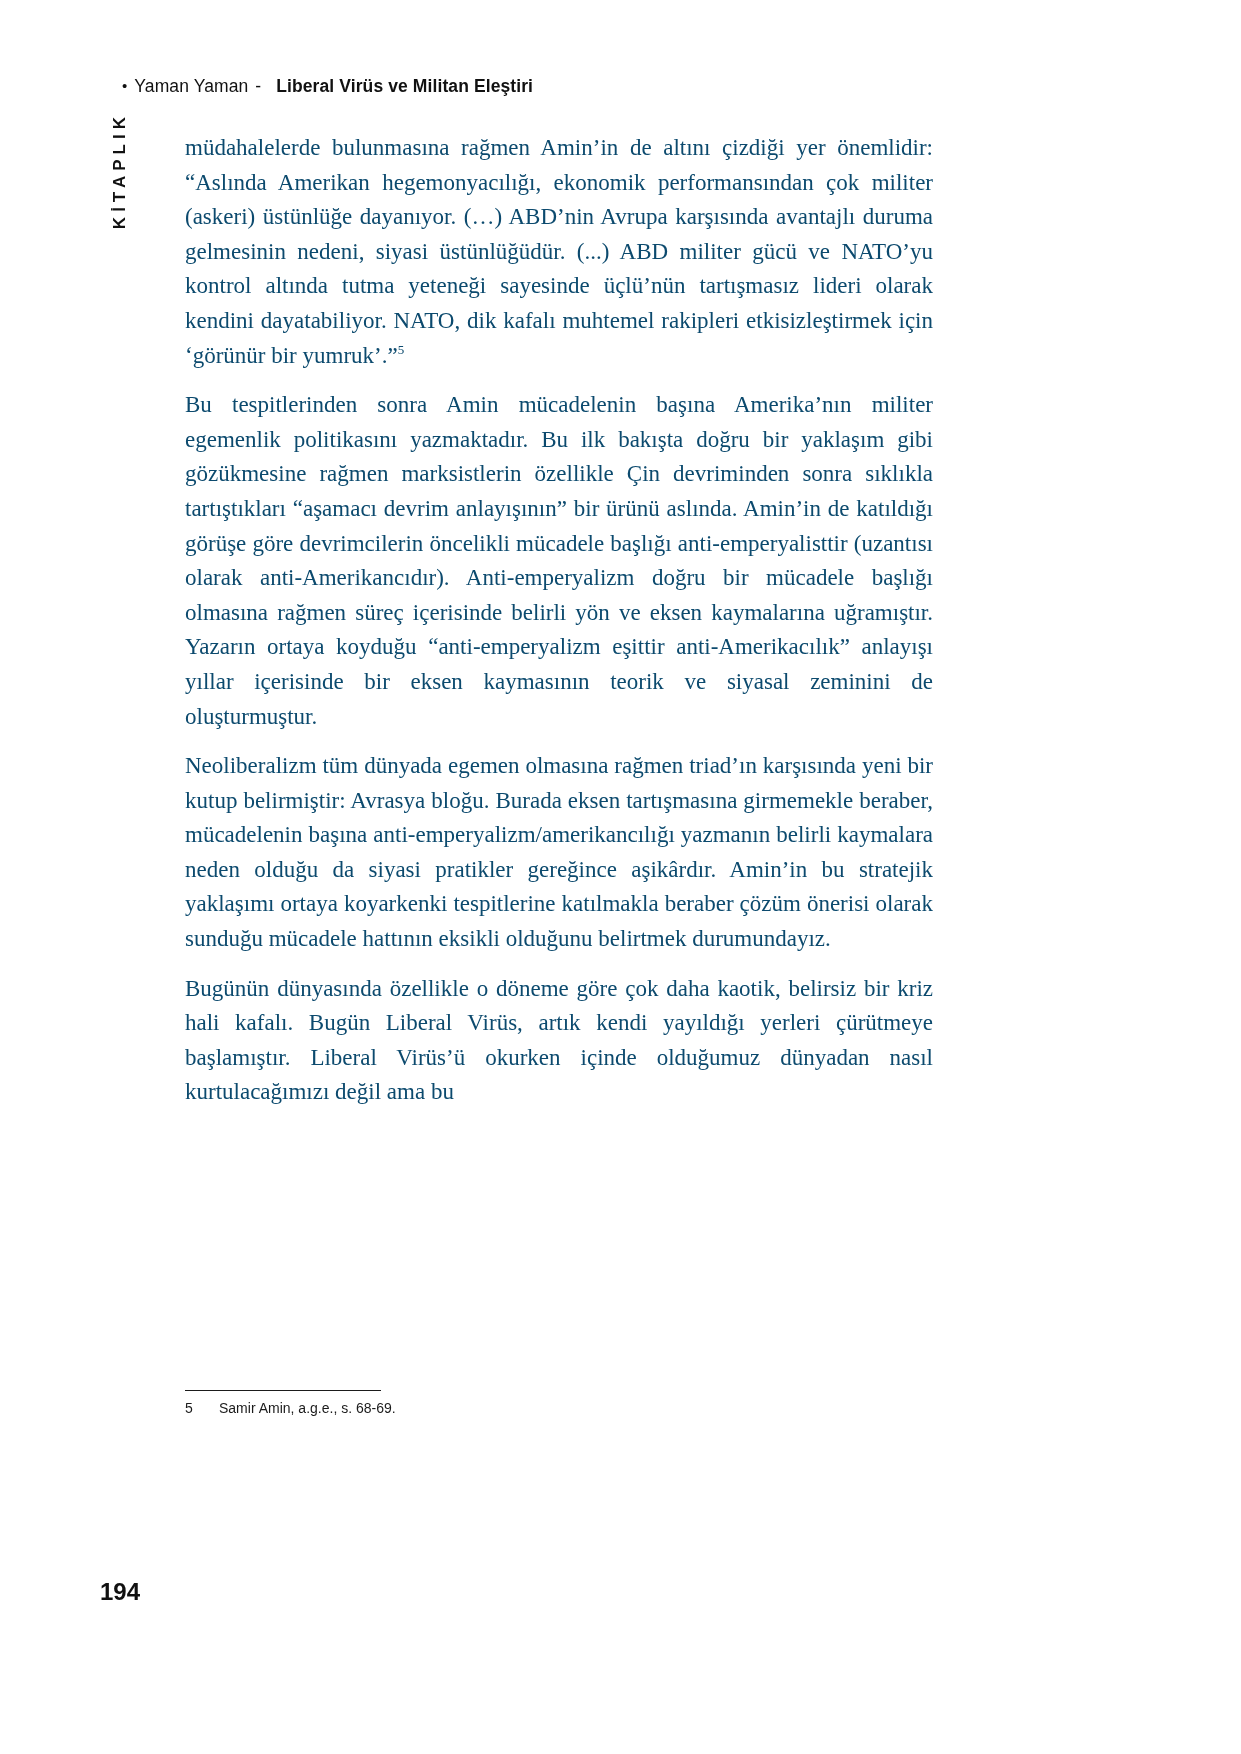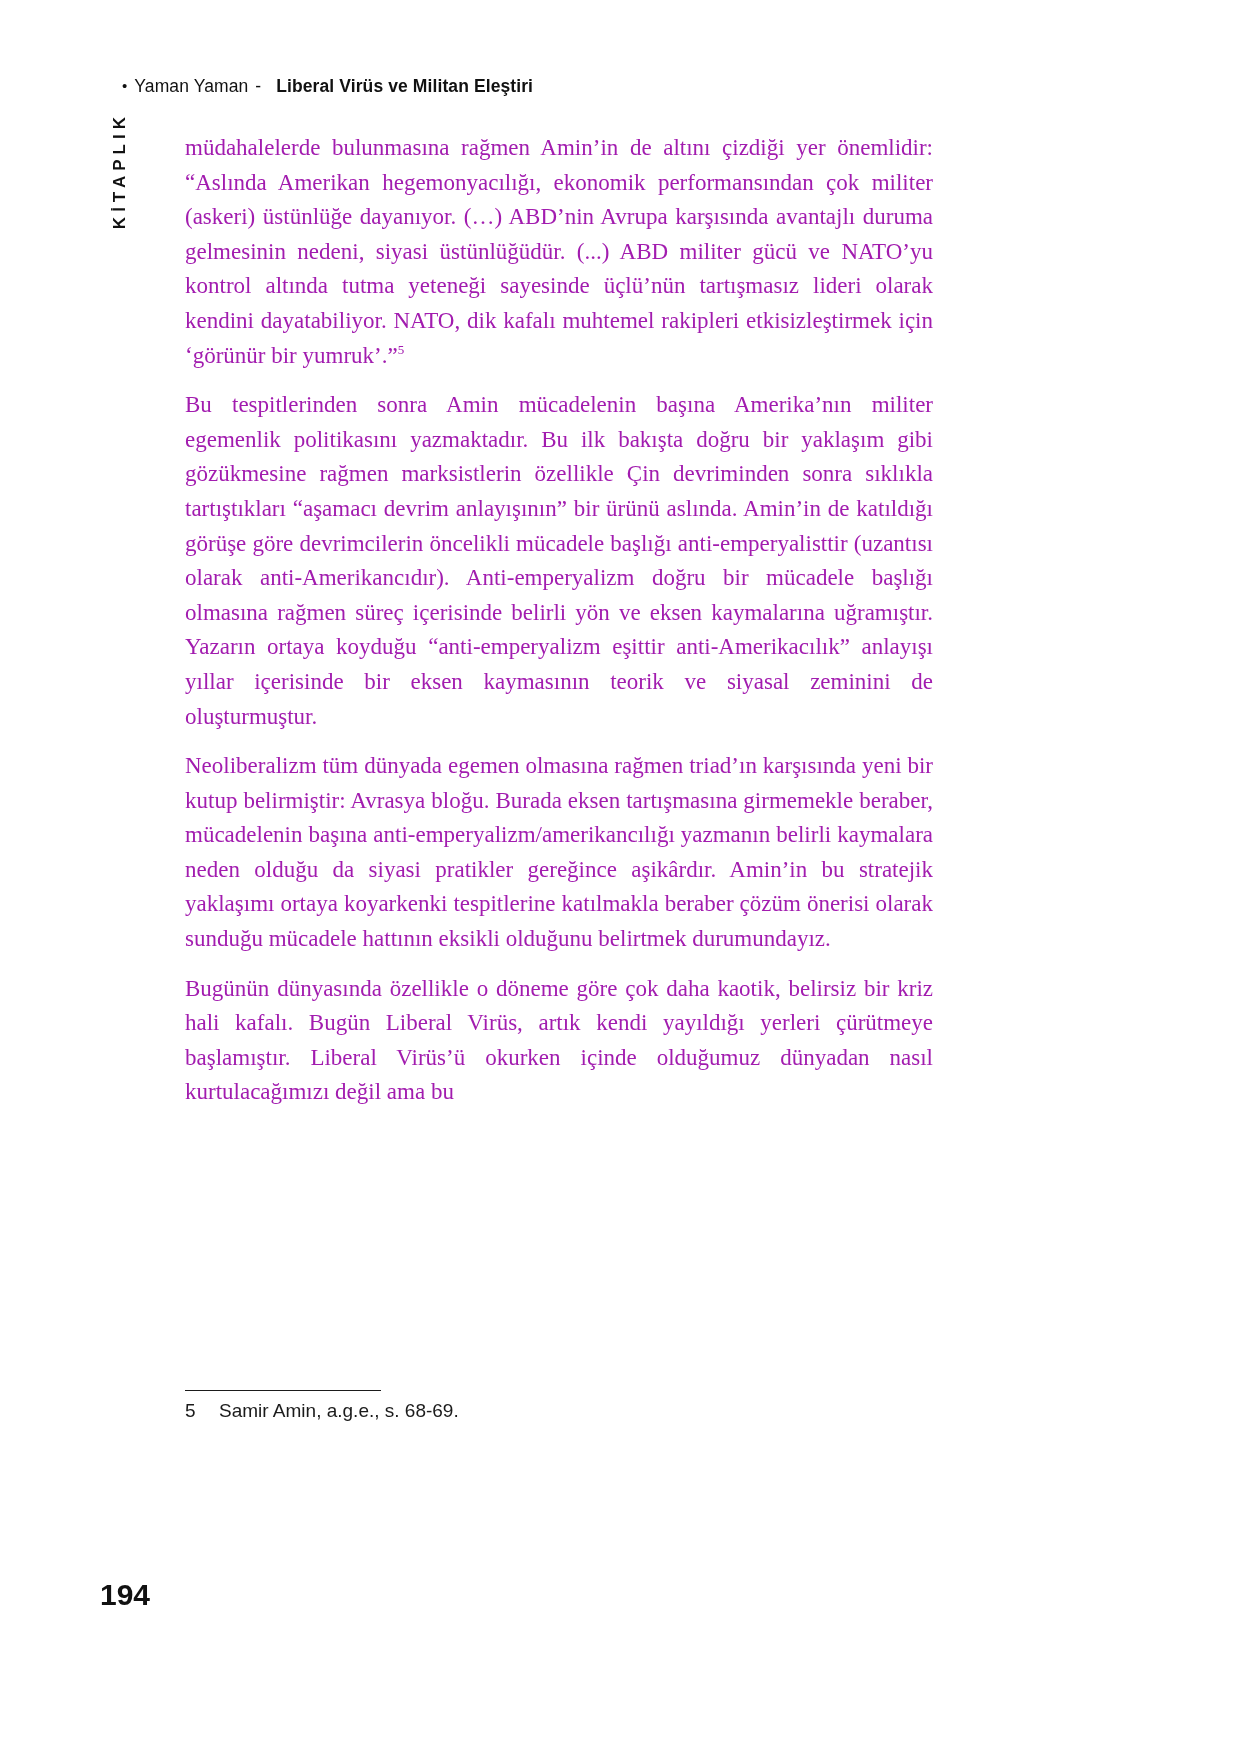--- a/index.html
+++ b/index.html
@@ -61,59 +61,59 @@
 
   
   .content {
     position: absolute;
     left: 185px;
     top: 131px;
     width: 748px;
     font-family: "Liberation Serif", "DejaVu Serif", serif;
     font-size: 23px;
     line-height: 34.6px;
-    color: #a21caf;
+    color: #0c4a6e;
     text-align: justify;
   }
   .content p {
     margin: 0 0 15px 0;
   }
   .content sup {
     font-size: 13px;
     line-height: 0;
   }
 
   
   .footnote {
     position: absolute;
     left: 185px;
     top: 1390px;
     width: 748px;
     font-family: "Liberation Sans", sans-serif;
-    font-size: 19px;
+    font-size: 14px;
     color: #1b1b1b;
   }
   .footnote-rule {
     width: 196px;
     border-top: 1.5px solid #1b1b1b;
     margin-bottom: 9px;
   }
   .footnote-number {
     display: inline-block;
     width: 34px;
   }
 
   
   .page-number {
     position: absolute;
     left: 100px;
     top: 1578px;
     font-family: "Liberation Sans", sans-serif;
     font-weight: 700;
-    font-size: 30px;
+    font-size: 24px;
     color: #111111;
   }
 </style>
 </head>
 <body>
 
 <div class="page">
 
   <div class="header">
     <span class="bullet">•</span>

